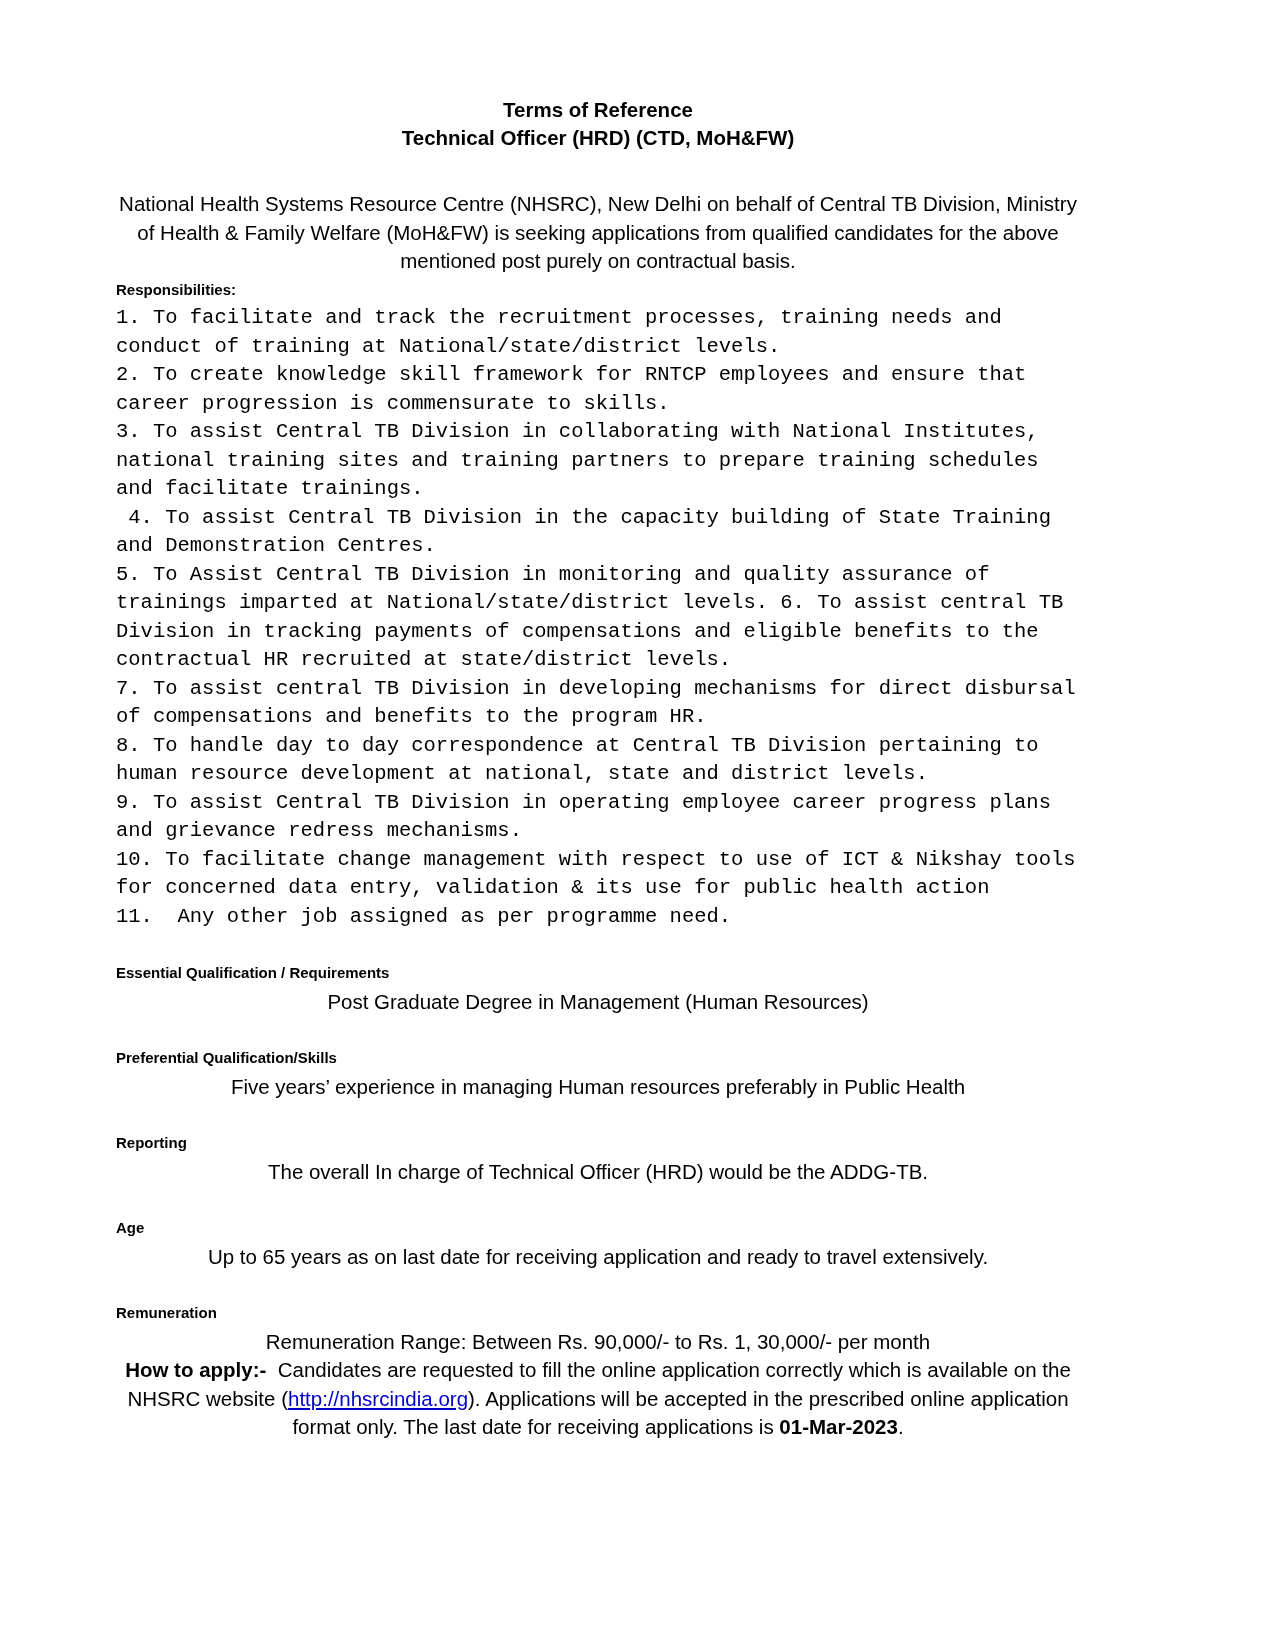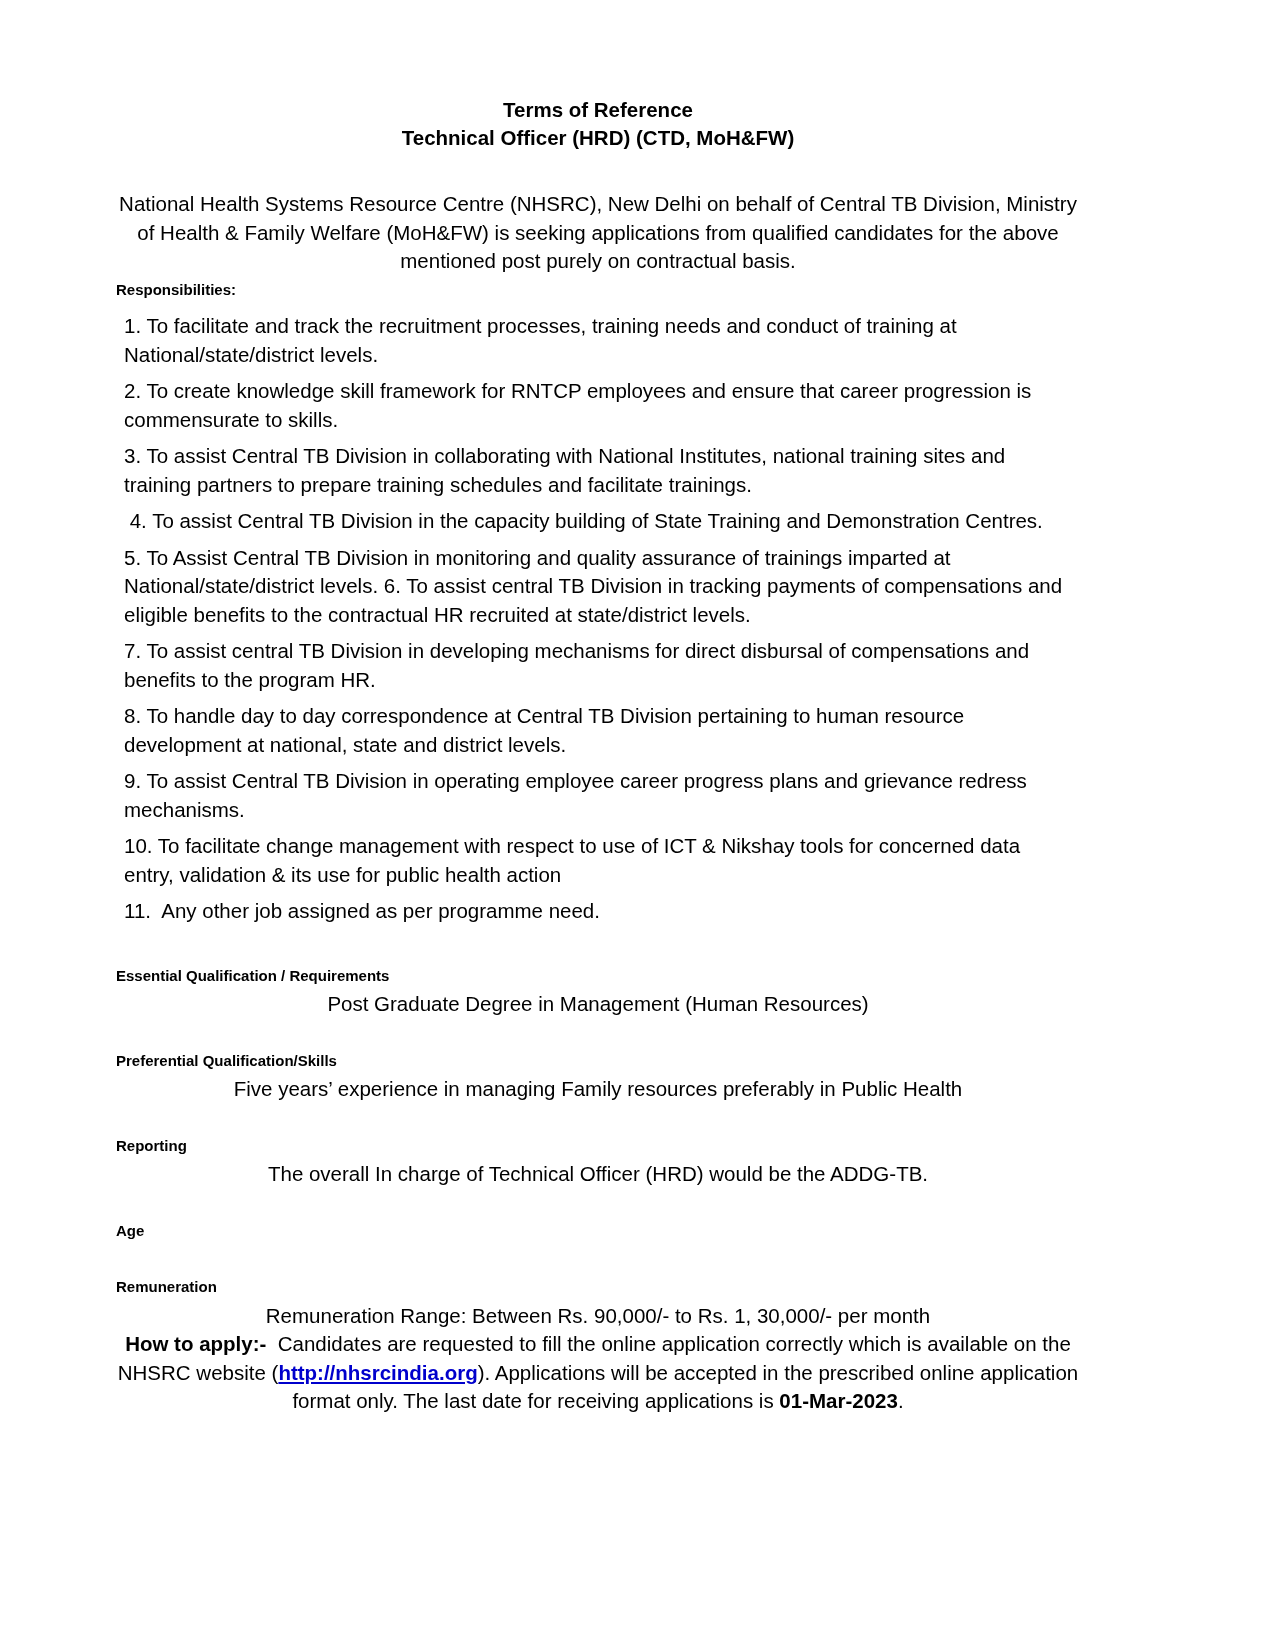--- a/index.html
+++ b/index.html
@@ -49,32 +49,32 @@
     margin: 0;
   }
   .resp-list {
     margin: 0;
     padding: 0;
     list-style: none;
   }
   .resp-list li {
     font-size: 20.5px;
     line-height: 28.5px;
-    margin: 8px;
+    margin: 0;
+    font-family: Liberation Mono, monospace;
   }
   .spacer-block {
     height: 28px;
   }
   .section {
     margin: 0;
   }
   a.ext-link {
     color: #0000cc;
     text-decoration: underline;
-    font-weight: bold;
   }
   .bold {
     font-weight: bold;
   }
   .how-to-apply {
     margin-top: 56px;
   }
   .nowrap-pre {
     white-space: pre-wrap;
   }
@@ -111,34 +111,35 @@
 
   <div class="section">
     <h2 class="section-heading">Essential Qualification / Requirements</h2>
     <p class="body-text">Post Graduate Degree in Management (Human Resources)</p>
   </div>
 
   <div class="spacer-block"></div>
 
   <div class="section">
     <h2 class="section-heading">Preferential Qualification/Skills</h2>
-    <p class="body-text">Five years’ experience in managing Family resources preferably in Public Health</p>
+    <p class="body-text">Five years’ experience in managing Human resources preferably in Public Health</p>
   </div>
 
   <div class="spacer-block"></div>
 
   <div class="section">
     <h2 class="section-heading">Reporting</h2>
     <p class="body-text">The overall In charge of Technical Officer (HRD) would be the ADDG-TB.</p>
   </div>
 
   <div class="spacer-block"></div>
 
   <div class="section">
     <h2 class="section-heading">Age</h2>
+    <p class="body-text">Up to 65 years as on last date for receiving application and ready to travel extensively.</p>
   </div>
 
   <div class="spacer-block"></div>
 
   <div class="section">
     <h2 class="section-heading">Remuneration</h2>
     <p class="body-text">Remuneration Range: Between Rs. 90,000/- to Rs. 1, 30,000/- per month</p>
   </div>
 
   <p class="body-text how-to-apply"><span class="bold">How to apply:-</span><span class="nowrap-pre">  Candidates are requested to fill the online application correctly which is available on the NHSRC website (</span><a class="ext-link" href="#">http://nhsrcindia.org</a><span>). Applications will be accepted in the prescribed online application format only. The last date for receiving applications is </span><span class="bold">01-Mar-2023</span><span>.</span></p>

